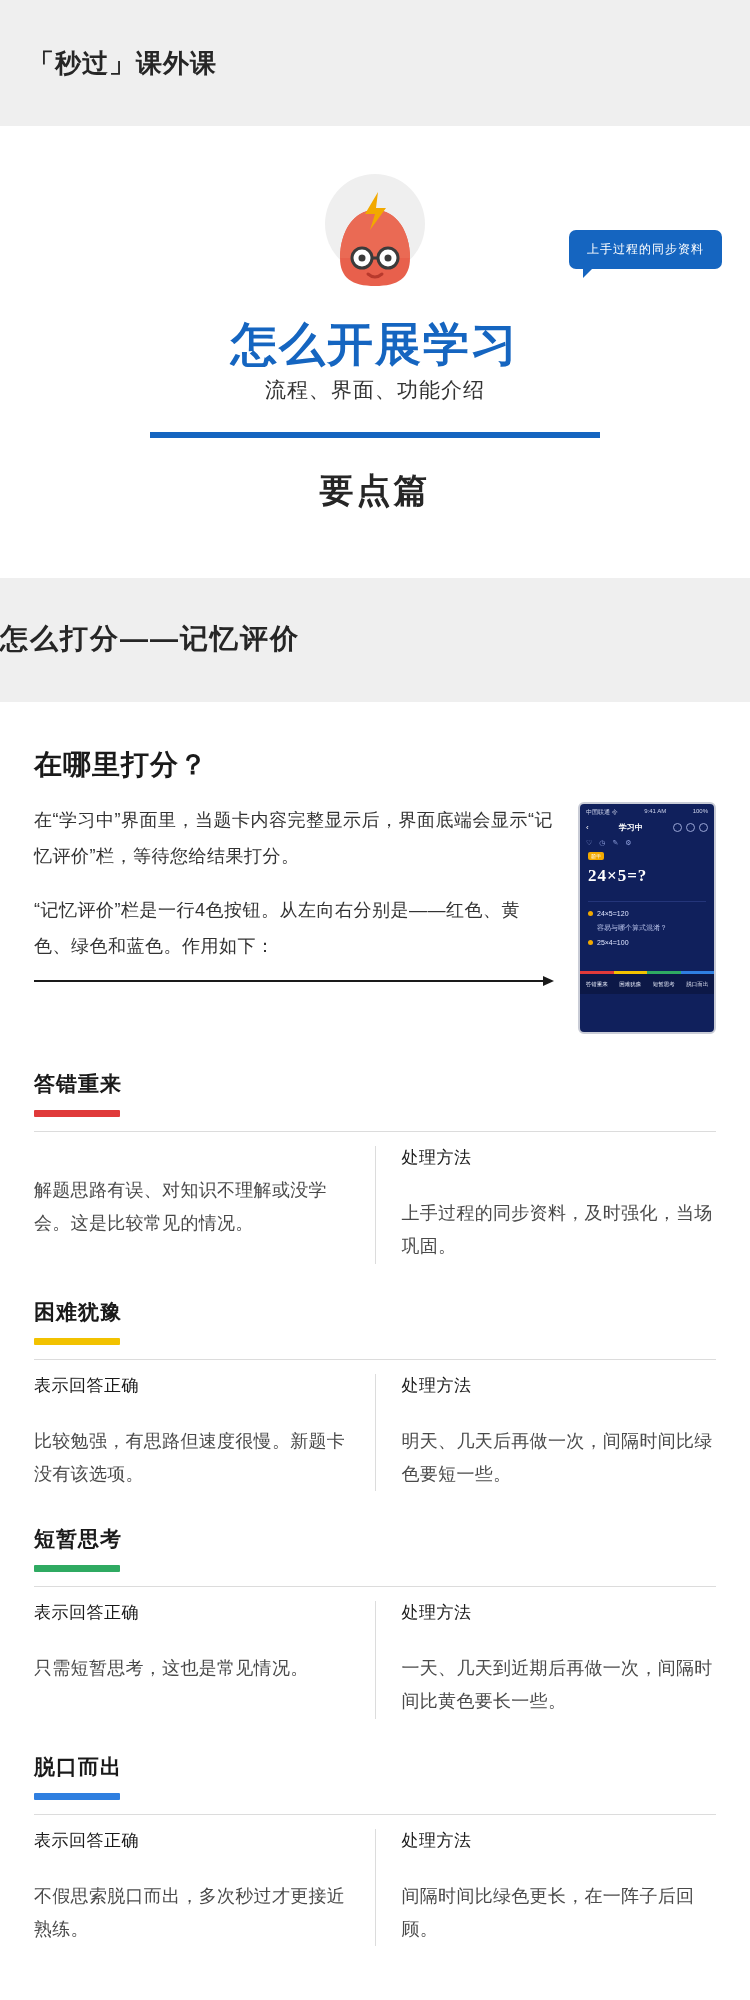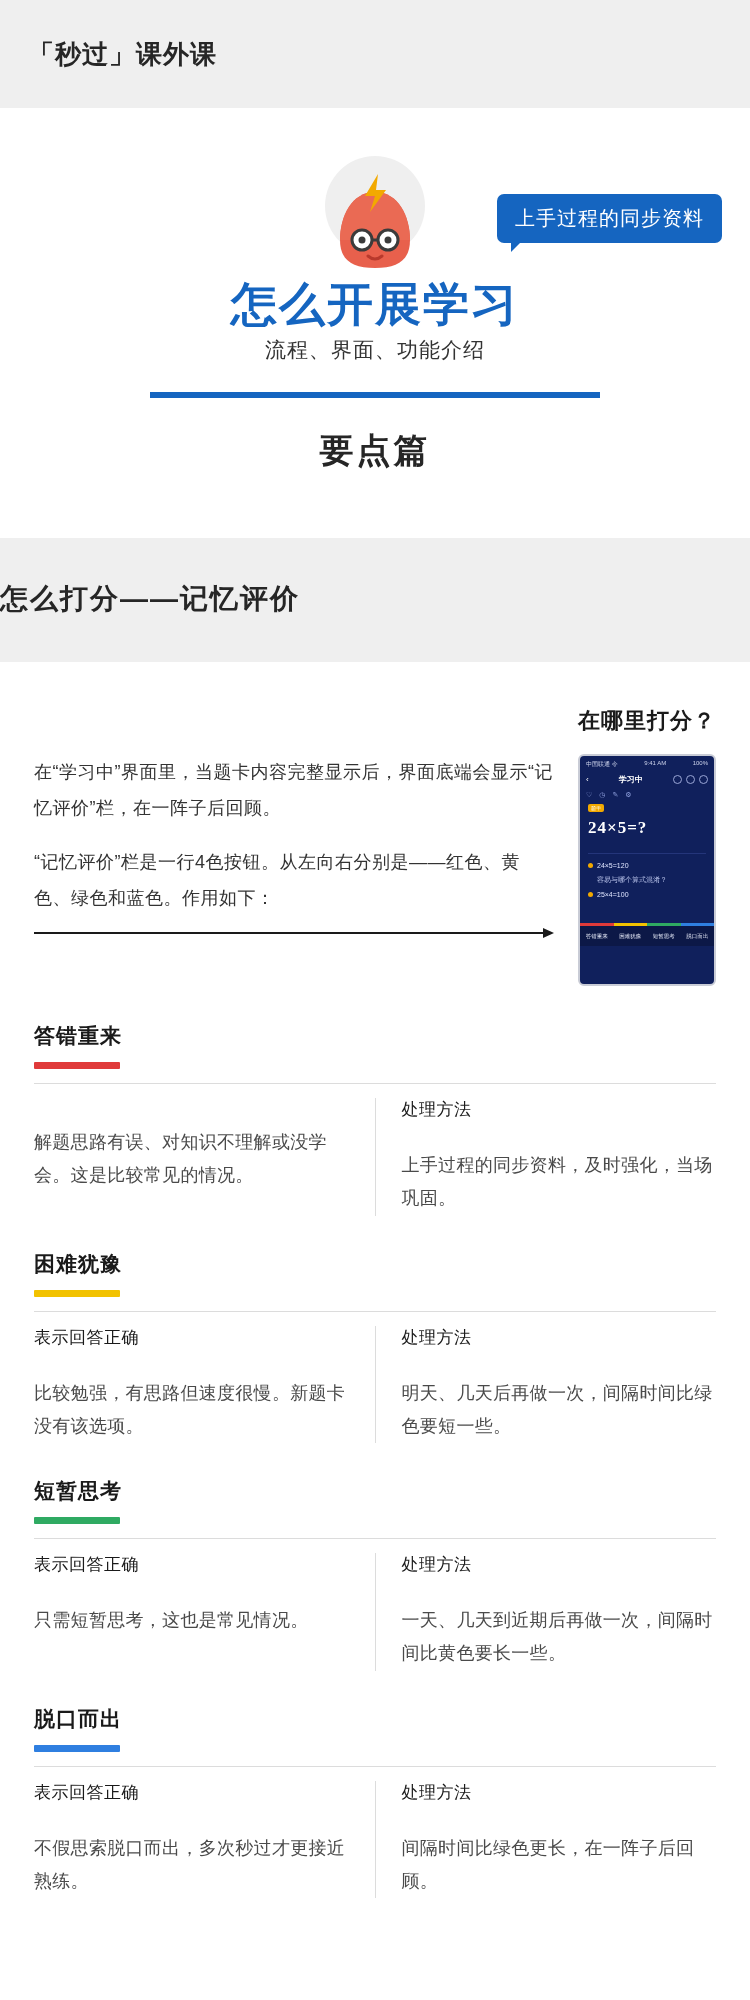--- a/index.html
+++ b/index.html
@@ -6,21 +6,21 @@
   html, body {
     width: 750px;
     background: #ffffff;
     font-family: "Liberation Sans", "DejaVu Sans", sans-serif;
     color: #2b2b2b;
   }
   body { width: 750px; }
 
   
   .topbar {
-    height: 108px;
+    height: 126px;
     background: #efefef;
     display: flex;
     align-items: center;
     padding-left: 28px;
   }
   .topbar-title {
     font-size: 26px;
     font-weight: bold;
     color: #262626;
     letter-spacing: 1px;
@@ -52,39 +52,40 @@
   }
   .mascot {
     position: absolute;
     top: 18px; left: 50%;
     transform: translateX(-50%);
     width: 86px; height: 96px;
   }
   .speech {
     position: absolute;
     right: 28px;
-    top: 86px;
+    top: 104px;
     background: #1565c0;
     color: #fff;
-    font-size: 20px;
+    font-size: 12px;
     padding: 11px 18px;
     border-radius: 7px;
     white-space: nowrap;
     letter-spacing: 1px;
     text-align: right;
   }
   .speech:after {
     content: "";
     position: absolute;
     left: 14px; bottom: -9px;
     border-width: 9px 9px 0 0;
     border-style: solid;
     border-color: #1565c0 transparent transparent transparent;
   }
   .hero-title {
+    margin-top: 22px;
     font-size: 46px;
     font-weight: bold;
     color: #1565c0;
     letter-spacing: 2px;
   }
   .hero-sub {
     font-size: 21px;
     color: #333;
     letter-spacing: 1px;
   }
@@ -112,25 +113,24 @@
     font-size: 28px;
     font-weight: bold;
     color: #262626;
     letter-spacing: 2px;
   }
 
   
   .content { padding: 44px 34px 40px; }
 
   .q-title {
-    font-size: 22px;
+    font-size: 28px;
     font-weight: bold;
     color: #1a1a1a;
     letter-spacing: 1px;
-    text-align: right;
   }
   .intro-row {
     display: flex;
     gap: 18px;
     margin-top: 18px;
   }
   .intro-text { flex: 1; padding-right: 6px; }
   .intro-text p {
     font-size: 18px;
     line-height: 2.0;
@@ -321,21 +321,21 @@
 <div class="band">
   <div class="band-title">怎么打分——记忆评价</div>
 </div>
 
 <div class="content">
 
   <div class="q-title">在哪里打分？</div>
 
   <div class="intro-row">
     <div class="intro-text">
-      <p>在“学习中”界面里，当题卡内容完整显示后，界面底端会显示“记忆评价”栏，在一阵子后回顾。</p>
+      <p>在“学习中”界面里，当题卡内容完整显示后，界面底端会显示“记忆评价”栏，等待您给结果打分。</p>
       <p>“记忆评价”栏是一行4色按钮。从左向右分别是——红色、黄色、绿色和蓝色。作用如下：</p>
       <div class="arrow-line">
         <div class="bar"></div>
           <div class="head"></div>
       </div>
     </div>
 
     <div class="phone">
       <div class="ph-status">
         <span>中国联通 令</span>

